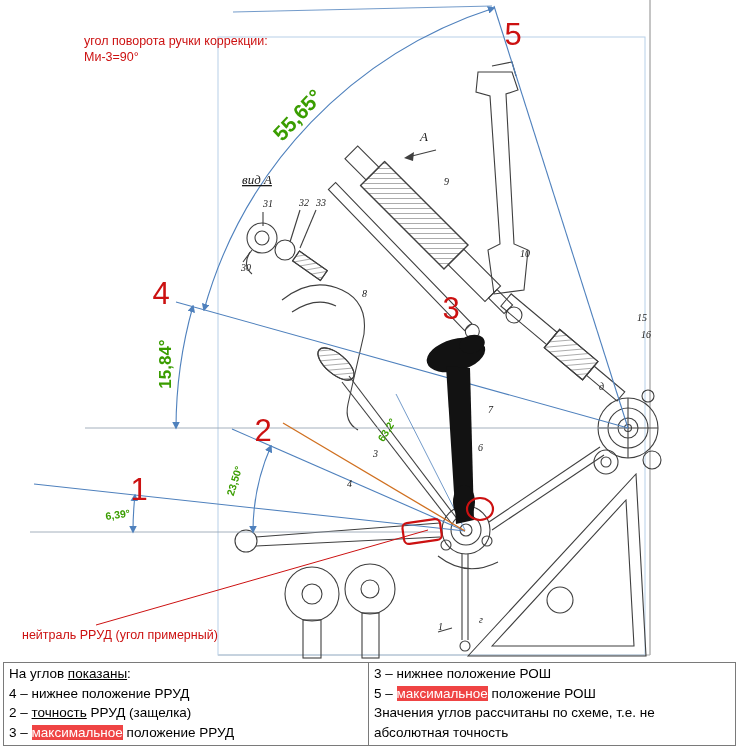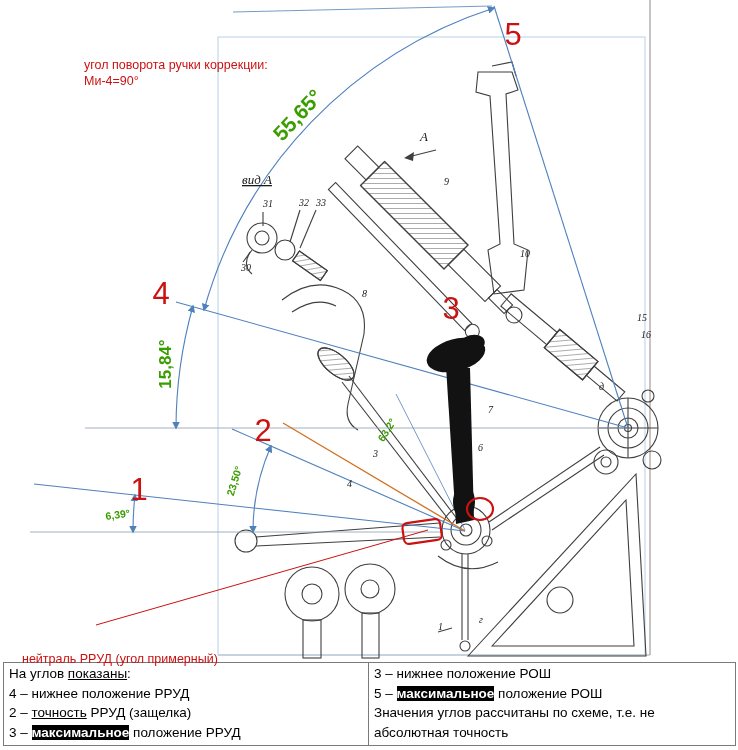--- a/index.html
+++ b/index.html
@@ -1,21 +1,21 @@
 <!DOCTYPE html>
 <html style="--red: #cc1111; --green: #3a9d00; --blue: #4f81bd; --orange: #d07020; --lightblue: #b7d0e8;"><head>
 <meta charset="utf-8">
 <style>
   *{margin:0;padding:0;box-sizing:border-box;}
   html,body{background:#fff;}
   body{width:738px;font-family:"Liberation Sans",sans-serif;}
   .page{position:relative;width:738px;height:750px;background:#fff;overflow:hidden;}
   .diagram{position:relative;width:738px;height:660px;}
   .diagram svg{position:absolute;left:0;top:0;}
-  .note{position:absolute;color:var(--red);font-size:12.5px;line-height:1.3;white-space:nowrap;margin-top:24px;}
+  .note{position:absolute;color:var(--red);font-size:12.5px;line-height:1.3;white-space:nowrap;}
   .note-top{left:84px;top:33px;}
   .note-bottom{left:22px;top:627px;}
 
   .cline{stroke:var(--blue);stroke-width:1.1;fill:none;}
   .cline2{stroke:var(--blue);stroke-width:0.8;fill:none;}
   .thin{stroke:#9aa7b5;stroke-width:0.9;fill:none;}
   .oline{stroke:var(--orange);stroke-width:1.3;fill:none;}
   .rline{stroke:var(--red);stroke-width:1;fill:none;}
   .rshape{stroke:var(--red);stroke-width:2.2;fill:none;}
   .arrowhead{fill:var(--blue);}
@@ -28,21 +28,21 @@
   .part-num{fill:#1a1a1a;font-size:10px;font-style:italic;font-family:"Liberation Serif",serif;}
   .vid{fill:#1a1a1a;font-size:13px;font-style:italic;font-family:"Liberation Serif",serif;text-decoration:underline;}
   .vid2{fill:#1a1a1a;font-size:13px;font-style:italic;font-family:"Liberation Serif",serif;}
 
   #drawing{stroke:#3f3f3f;fill:none;stroke-width:1.1;}
   #lever-max{fill:#121212;stroke:none;}
 
   .legend{width:733px;margin:2px 0 0 3px;border-collapse:collapse;table-layout:fixed;background:#fff;}
   .legend td{border:1px solid #7a7a7a;vertical-align:top;padding:1px 5px 3px 5px;font-size:13.5px;line-height:1.45;color:#000;}
   .u{text-decoration:underline;}
-  .hl{background:#000000;color:#fff;font-weight:bold;}
+  .hl{background:#ef4444;color:#fff;}
 </style>
 </head>
 <body>
 
 <div class="page">
   <div class="diagram">
     <svg width="738" height="660" viewBox="0 0 738 660">
       <defs>
         <pattern id="hatch" width="5" height="5" patternUnits="userSpaceOnUse" patternTransform="rotate(45)">
           <line x1="0" y1="0" x2="0" y2="5" stroke="#5a5a5a" stroke-width="1"></line>
@@ -220,21 +220,21 @@
           <text x="599" y="390" class="part-num">д</text>
           <text x="373" y="457" class="part-num">3</text>
           <text x="347" y="487" class="part-num">4</text>
           <text x="438" y="630" class="part-num">1</text>
           <text x="479" y="623" class="part-num">г</text>
         </g>
     </svg>
 
     <div class="note note-top">
       <span>угол поворота ручки коррекции:</span><br>
-      <span>Ми-4=90°</span>
+      <span>Ми-3=90°</span>
     </div>
     <div class="note note-bottom">нейтраль РРУД (угол примерный)</div>
   </div>
 
   <table class="legend">
     <colgroup>
         <col style="width:365px">
         <col>
       </colgroup>
     <tbody>

